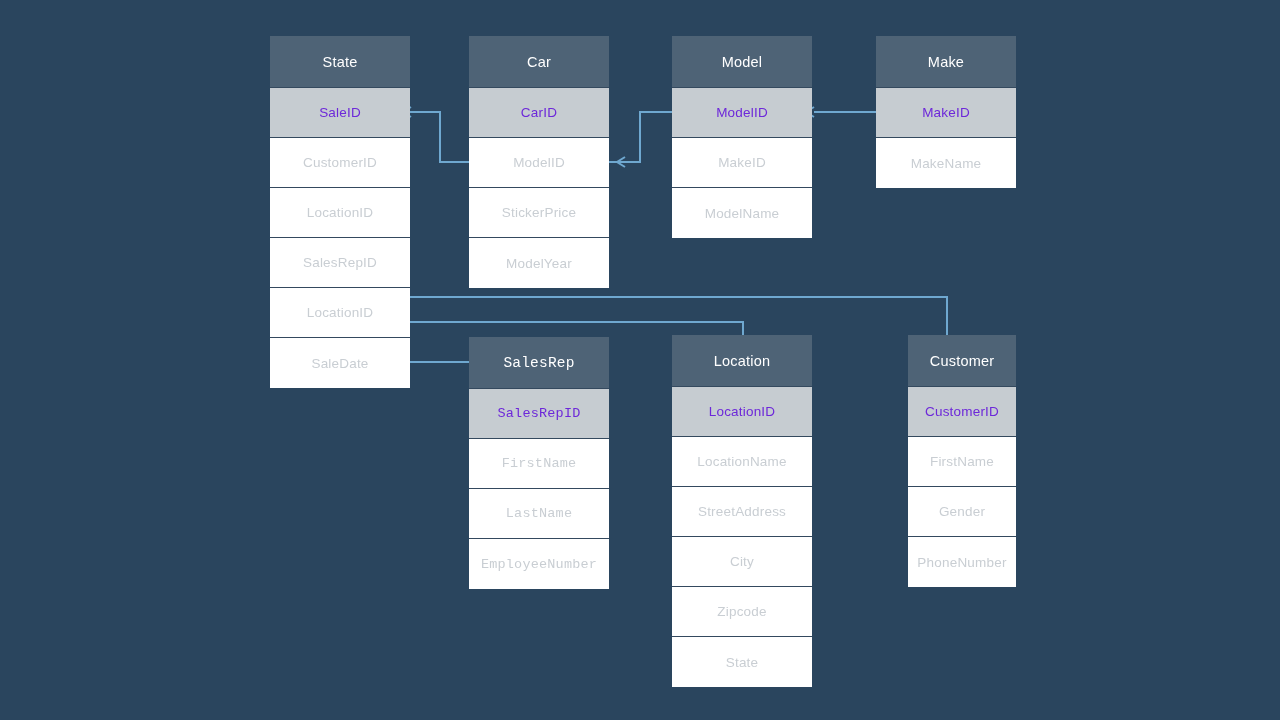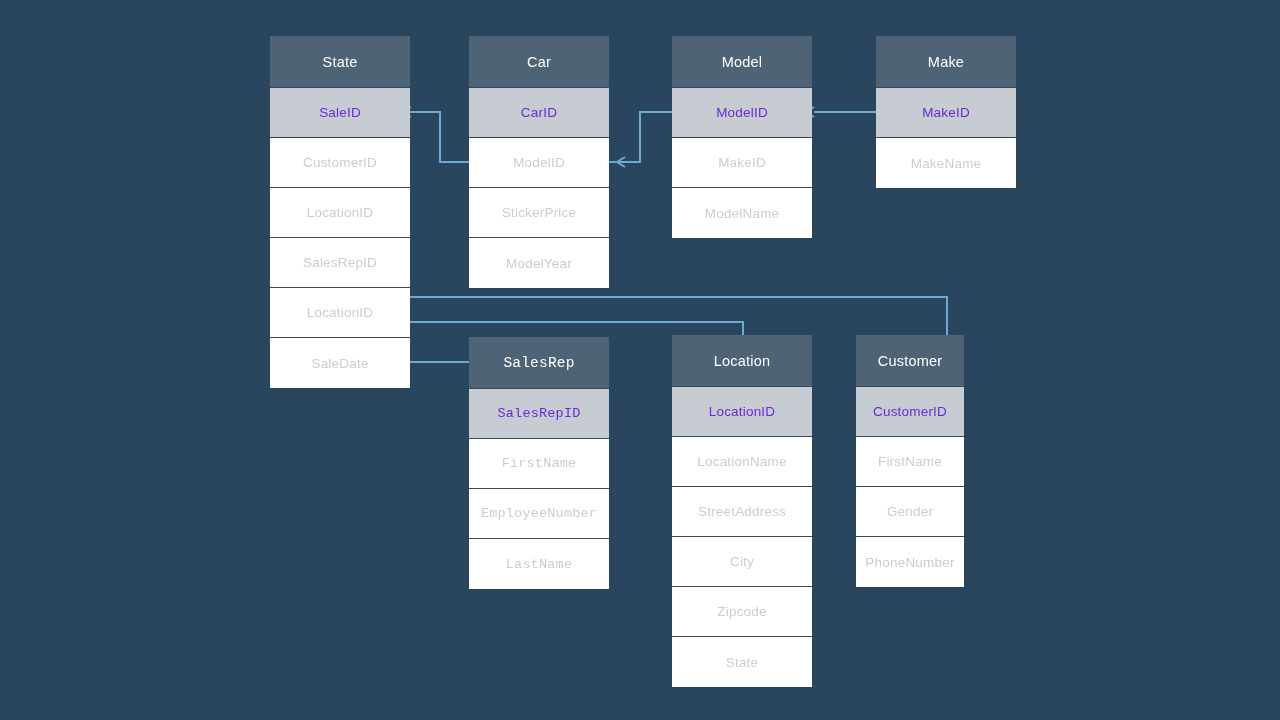--- a/index.html
+++ b/index.html
@@ -138,24 +138,24 @@
       </div>
       <div class="entity" style="left: 469px; top: 337px; font-family: Liberation Mono, monospace;">
         <div class="entity-header">SalesRep</div>
         <div class="attr pk">
           <span class="txt">SalesRepID</span>
         </div>
         <div class="attr">
           <span class="txt">FirstName</span>
         </div>
         <div class="attr">
-          <span class="txt">EmployeeNumber</span>
+          <span class="txt">LastName</span>
         </div>
         <div class="attr">
-          <span class="txt">LastName</span>
+          <span class="txt">EmployeeNumber</span>
         </div>
       </div>
       <div class="entity" style="left: 672px; top: 335px;">
         <div class="entity-header">Location</div>
         <div class="attr pk">
           <span class="txt">LocationID</span>
         </div>
         <div class="attr">
           <span class="txt">LocationName</span>
         </div>
@@ -165,21 +165,21 @@
         <div class="attr">
           <span class="txt">City</span>
         </div>
         <div class="attr">
           <span class="txt">Zipcode</span>
         </div>
         <div class="attr">
           <span class="txt">State</span>
         </div>
       </div>
-      <div class="entity" style="left: 824px; top: 335px; padding-left: 32px;">
+      <div class="entity" style="left: 876px; top: 335px; padding-left: 32px;">
         <div class="entity-header">Customer</div>
         <div class="attr pk">
           <span class="txt">CustomerID</span>
         </div>
         <div class="attr">
           <span class="txt">FirstName</span>
         </div>
         <div class="attr">
           <span class="txt">Gender</span>
         </div>

